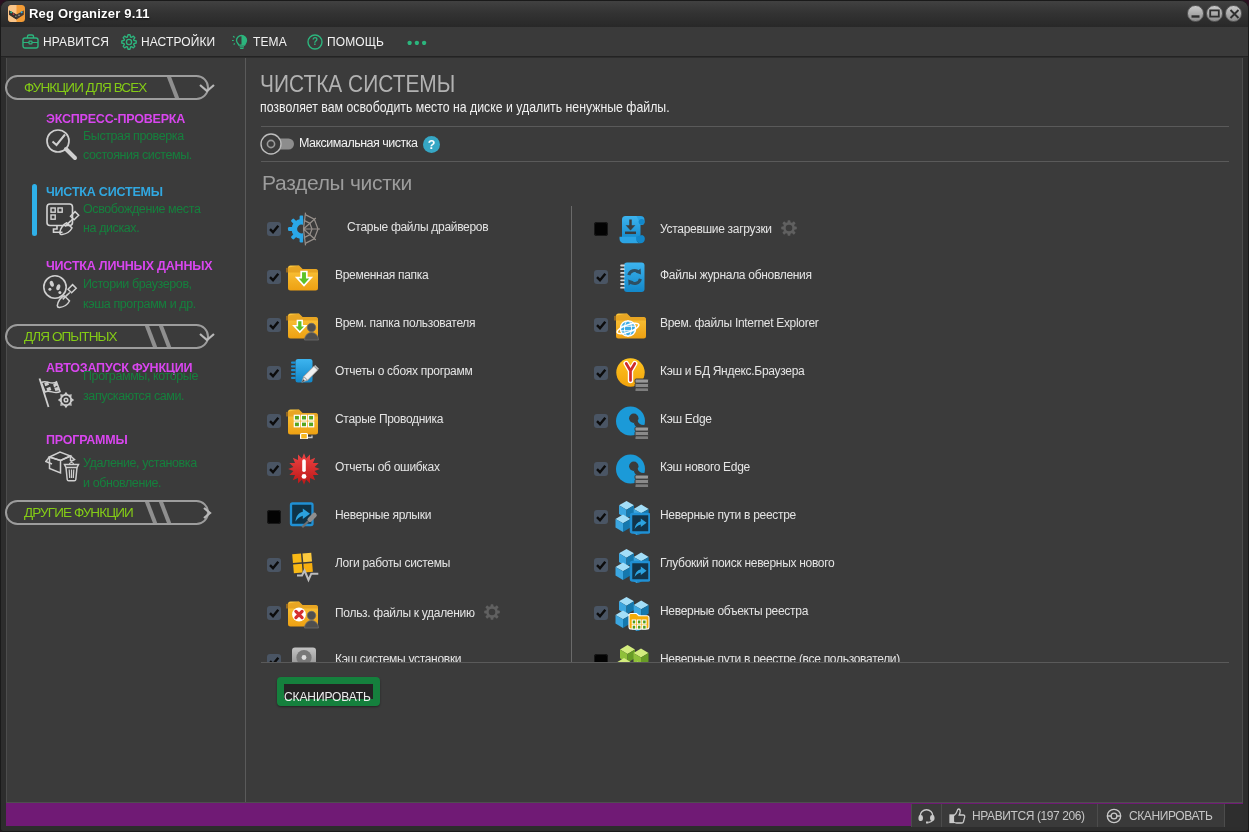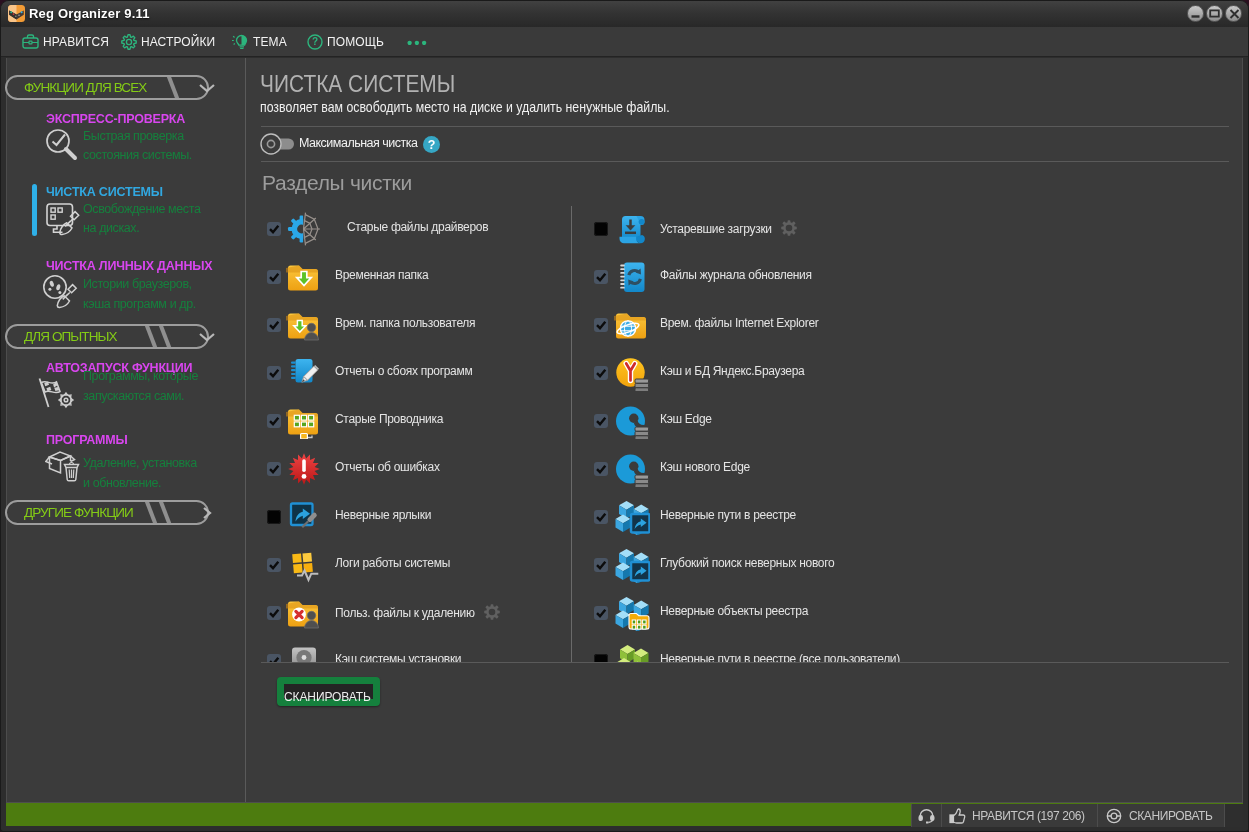--- a/index.html
+++ b/index.html
@@ -47,21 +47,21 @@
   .cb { position:absolute; top:17px; width:14px; height:14px; border-radius:3px; background:#4a5564; }
   .cb.un { background:#030303; box-shadow: inset 0 0 0 1px #181818; }
   .icon36 { position:absolute; top:6px; width:36px; height:36px; }
   .rowlabel { position:absolute; top:14.5px; font-size:12px; letter-spacing:-0.3px; color:#e4e4e4; white-space:nowrap; line-height:14px; }
   .hline3 { position:absolute; left:261px; top:662px; width:968px; height:1px; background:#5a5a5a; }
   .scanbtn { position:absolute; left:277px; top:677px; width:103px; height:29px; background:#242424;
              border:7px solid #15803d; border-radius:4px; color:#ededed; font-size:12px;
              line-height:27px; letter-spacing:-0.1px;
              box-shadow:0 1px 2px rgba(0,0,0,.4); }
   
-  .statusbar { position:absolute; left:6px; right:6px; bottom:6px; height:24px; background:#4d7c0f;
+  .statusbar { position:absolute; left:6px; right:6px; bottom:6px; height:24px; background:#701a75;
                border-top:1px solid #4e4e4e; }
   .scell { position:absolute; top:1px; height:23px; background:#3a3a3a; display:flex; align-items:center;
            color:#c6c6c6; font-size:12px; letter-spacing:-0.4px; white-space:nowrap; }
   .ssep { position:absolute; top:1px; width:1px; height:23px; background:#4c4c4c; }
 </style>
 </head>
 <body>
 <div class="win"></div>
 <div class="titlebar"></div>
 <div class="menubar"></div>

